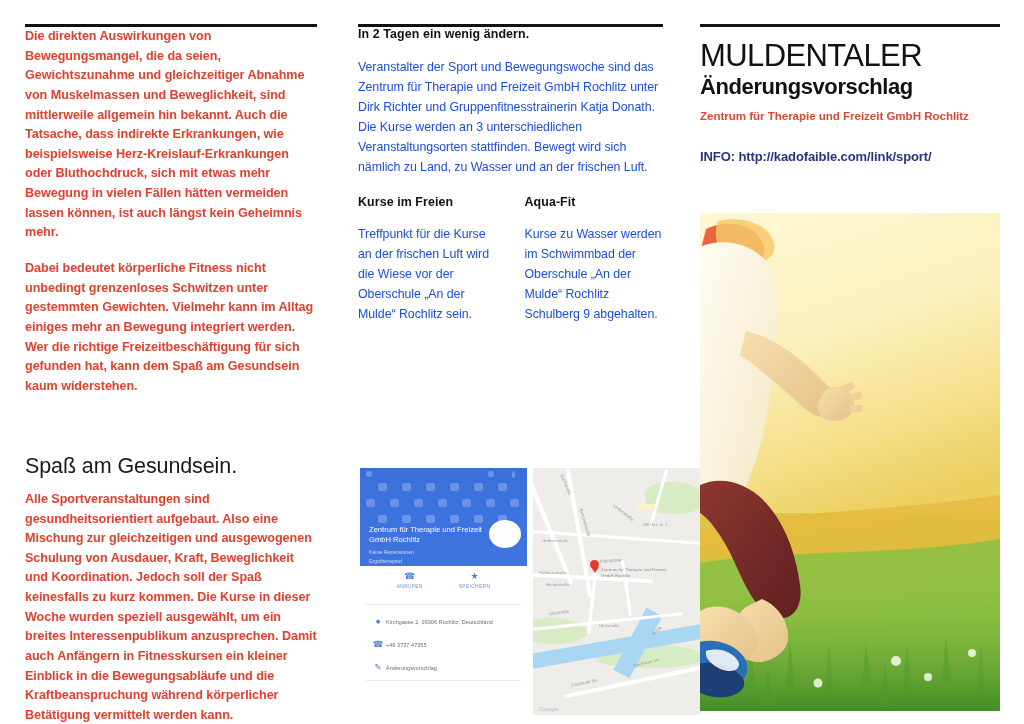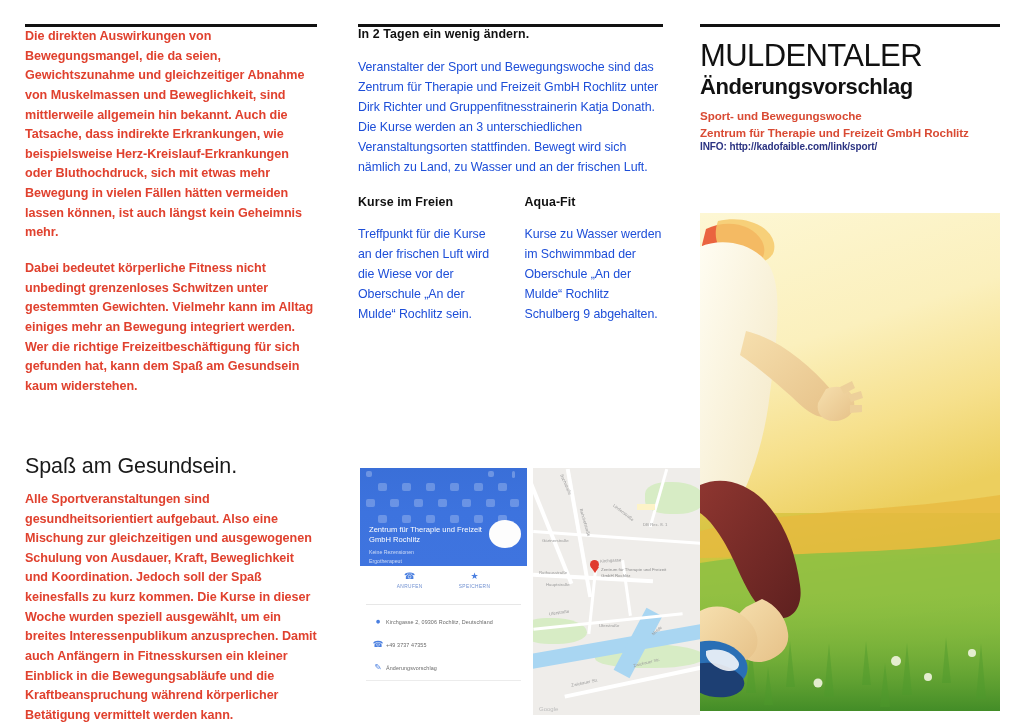--- a/index.html
+++ b/index.html
@@ -115,21 +115,21 @@
   .brand{
     font-size:31px;font-weight:normal;color:#111111;
     margin:13px 0 0 0;letter-spacing:-0.6px;line-height:1.05;
   }
   .brand2{
     font-size:22px;font-weight:bold;color:#111111;
     margin:2px 0 9px 0;letter-spacing:-0.4px;line-height:1.1;
   }
   .r-red{color:#d94a33;font-size:11.6px;font-weight:bold;line-height:1.45;letter-spacing:-0.05px;}
   .r-date{color:#3d3d3d;font-size:14.4px;margin:3px 0 9px 0;letter-spacing:-0.1px;}
-  .r-info{color:#2b3382;font-size:10px;font-weight:bold;letter-spacing:-0.1px;}
+  .r-info{color:#2b3382;font-size:13px;font-weight:bold;letter-spacing:-0.1px;margin-top:24px;}
 
   
   .photo{
     position:absolute;left:0;top:213px;width:300px;height:498px;
     overflow:hidden;background:#f2e9b8;
   }
 </style>
 </head>
 <body>
 
@@ -277,21 +277,20 @@
       </div>
 
     </div>
   </div>
 
   <div class="col" id="col-3">
     <div class="rule"></div>
 
     <div class="brand">MULDENTALER</div>
     <div class="brand2">Änderungsvorschlag</div>
-    <div class="r-red">Sport- und Bewegungswoche</div>
     <div class="r-red">Zentrum für Therapie und Freizeit GmbH Rochlitz</div>
     <div class="r-info">INFO: http://kadofaible.com/link/sport/</div>
 
     <div class="photo">
       <svg width="300" height="498" viewBox="0 0 300 498" preserveAspectRatio="none">
         <defs>
           <linearGradient id="sky" x1="0" y1="0" x2="0.3" y2="1">
             <stop offset="0%" stop-color="#fdf7d4"></stop>
             <stop offset="45%" stop-color="#fbf0bd"></stop>
             <stop offset="75%" stop-color="#f6e08c"></stop>

